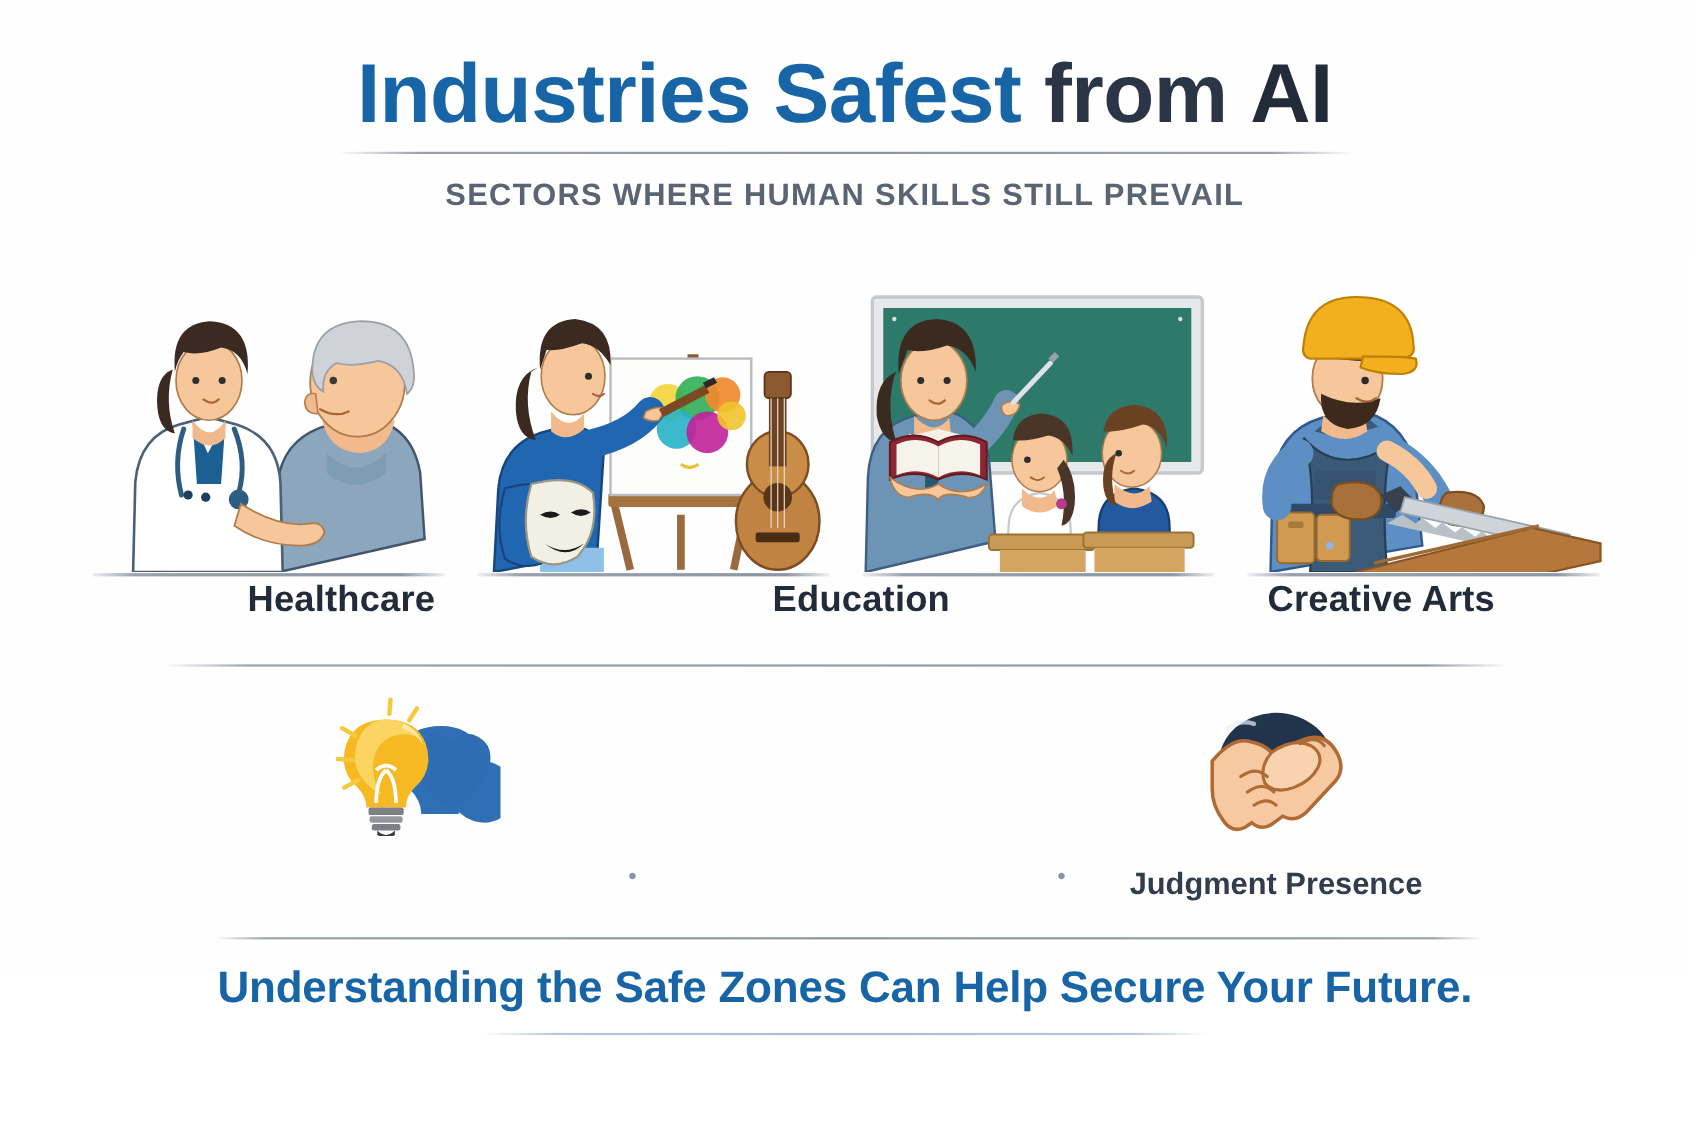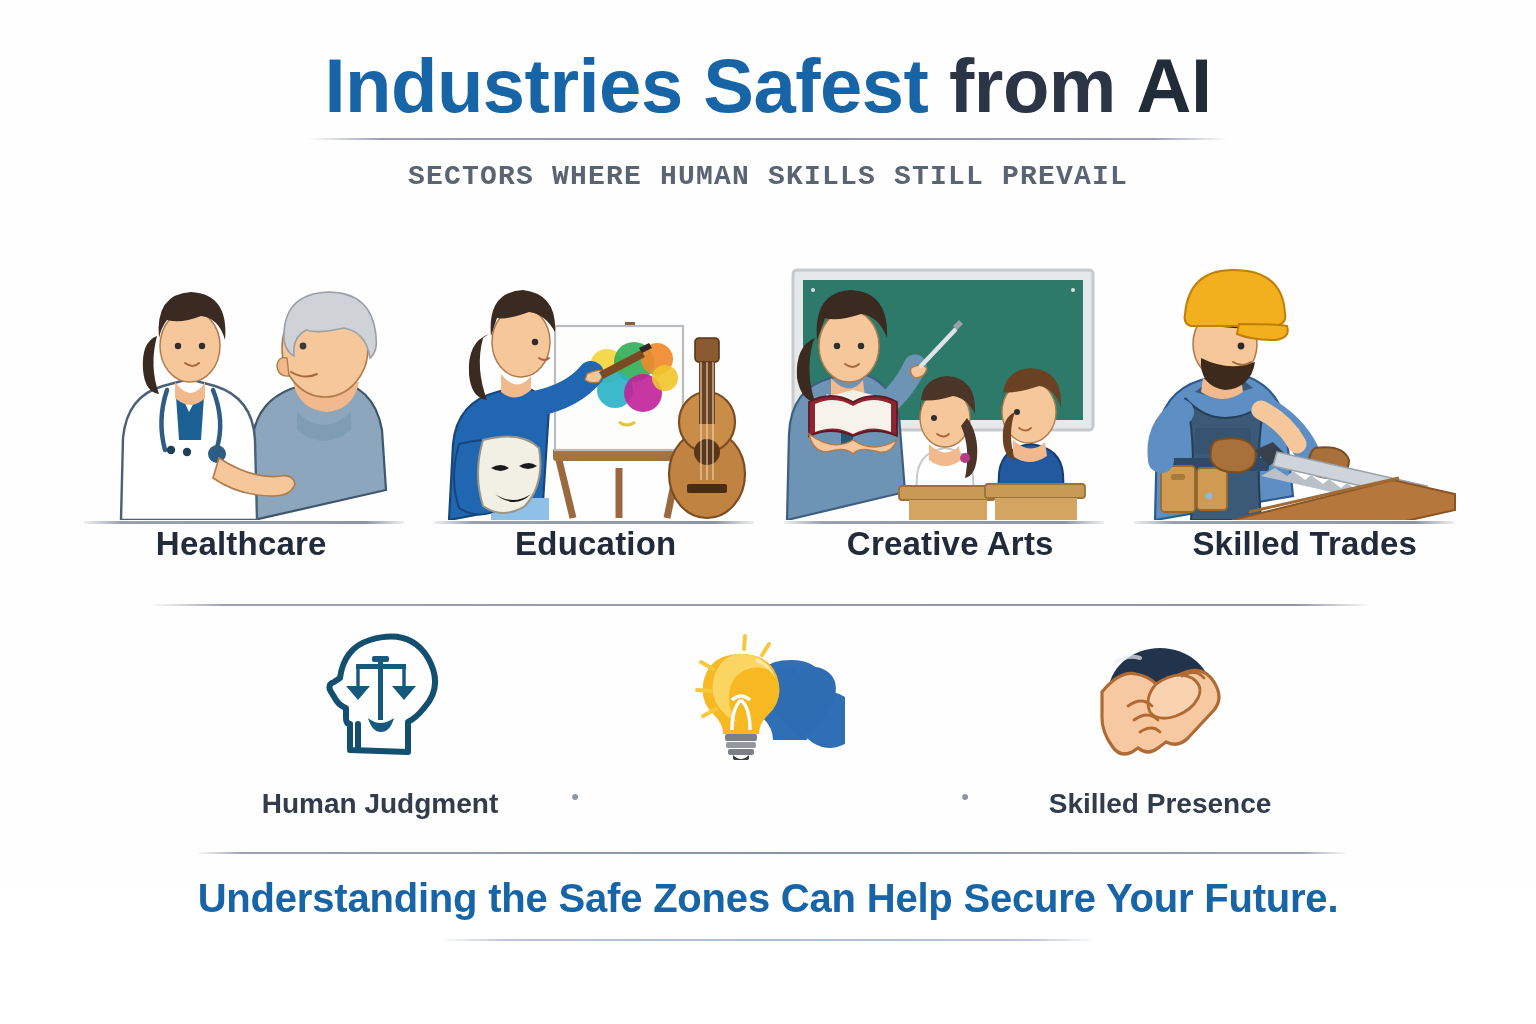--- a/index.html
+++ b/index.html
@@ -32,42 +32,41 @@
     width: 920px; height: 2px; margin: 13px auto 0;
     background: linear-gradient(to right, rgba(160,165,175,0) 0%, #9aa0ad 8%, #8e94a1 50%, #9aa0ad 92%, rgba(160,165,175,0) 100%);
   }
   .subtitle {
     margin-top: 21px;
     font-size: 28px;
     font-weight: 600;
     letter-spacing: 1.2px;
     color: #5b6473;
     text-transform: uppercase;
-    font-family: Liberation Mono, monospace;
   }
 
   
   .panels {
     position: absolute; top: 252px; left: 78px;
     width: 1382px; height: 268px;
     display: flex; gap: 18px;
   }
   .panel {
     position: relative;
     flex: 1 1 0;
     display: flex; align-items: flex-end; justify-content: center;
   }
   .panel-art { width: 100%; height: 258px; display:block; }
   .panel-base {
     position: absolute; bottom: -4px; left: 6px; right: 6px; height: 3px;
     background: linear-gradient(to right, rgba(150,155,165,0.15), #9aa1ad 12%, #8f96a3 88%, rgba(150,155,165,0.15));
   }
 
   .labels {
-    position: absolute; top: 525px; left: 82px;
+    position: absolute; top: 525px; left: 92px;
     width: 1382px;
     display: flex; gap: 36px;
   }
   .label-cell { flex: 1 1 0; text-align: center; }
   .cat-label {
     font-size: 33px; font-weight: 700; color: #232b3a;
     letter-spacing: 0.2px;
   }
 
   .rule-mid {
@@ -302,45 +301,26 @@
   <div class="labels">
     <div class="label-cell">
       <div class="cat-label">Healthcare</div>
     </div>
     <div class="label-cell">
       <div class="cat-label">Education</div>
     </div>
     <div class="label-cell">
       <div class="cat-label">Creative Arts</div>
     </div>
-    <div class="label-cell">
-      <div class="cat-label">Skilled Trades</div>
-    </div>
   </div>
 
   <div class="rule-mid"></div>
 
   <div class="traits">
 
-    <div class="trait">
-      <div class="trait-icon">
-        <svg width="128" height="128" viewBox="0 0 128 128">
-          <path d="M34 118 L34 92 q-4 0-4-6 l0-10 q-6-2-10-8 l-6-10 q-2-6 4-8 l6-4 q4-30 30-38 q40-12 58 18 q16 28-4 50 q-8 10-16 14 l0 30z" fill="none" stroke="#134f6e" stroke-width="6" stroke-linejoin="round"></path>
-          <path d="M42 92 l0 26" stroke="#134f6e" stroke-width="6" stroke-linecap="round"></path>
-          <rect x="62" y="30" width="5" height="58" fill="#155a7c"></rect>
-          <rect x="40" y="32" width="50" height="5" fill="#155a7c"></rect>
-          <path d="M42 36 l0 18 M88 36 l0 18" stroke="#155a7c" stroke-width="3.4"></path>
-          <path d="M30 54 l24 0 l-12 14z" fill="#155a7c"></path>
-          <path d="M76 54 l24 0 l-12 14z" fill="#155a7c"></path>
-          <path d="M52 86 q12 10 26 0 q-4 14-13 14 q-9 0-13-14z" fill="#155a7c"></path>
-          <rect x="56" y="24" width="17" height="6" rx="2" fill="#155a7c"></rect>
-        </svg>
-      </div>
-      <div class="trait-label">Human Judgment</div>
-    </div>
 
     <div class="trait">
       <div class="trait-icon">
         <svg width="150" height="128" viewBox="0 0 150 128">
           <path d="M96 28 q26 0 34 20 q8 22-8 38 q-10 10-10 22 l-34 0 q0-12-10-22 q-16-16-8-38 q8-20 36-20z" fill="#2e6fb5"></path>
           <path d="M88 34 q24 2 28 26 q2 20-14 34 q14 22 34 22 q24-2 26-28 q0-22-24-28 q-14-2-22 8 q-8-20-28-34z" fill="#2e6fb5"></path>
           <path d="M104 44 q12-14 26-6 q14 8 10 26 q-4 18-34 42 q-30-24-34-42 q-4-18 10-26 q14-8 22 6z" fill="#2f6db3"></path>
           <path d="M46 22 q28 0 36 22 q8 24-10 40 q-8 8-8 18 l-36 0 q0-10-8-18 q-18-16-10-40 q8-22 36-22z" fill="#f6b922"></path>
           <path d="M46 22 q22 0 32 18 q-14-8-28-2 q-16 8-16 28 q0 14 8 24 q-6-2-12-8 q-18-16-10-40 q8-20 26-20z" fill="#fbd562"></path>
           <path d="M62 26 q14 6 18 20 q-6-12-20-16z" fill="#fde9a8"></path>
@@ -360,21 +340,21 @@
       <div class="trait-icon">
         <svg width="140" height="128" viewBox="0 0 140 128">
           <ellipse cx="70" cy="62" rx="52" ry="46" fill="#22344c"></ellipse>
           <path d="M12 60 q18-22 34-18 q12 2 20 10 l30-12 q18-6 28 10 q10 16 0 28 l-26 28 q-10 10-22 4 l-8 6 q-10 8-20 0 l-6 4 q-12 6-20-6 q-10-14-10-28 q0-16 0-26z" fill="#f7c9a2" stroke="#b06a33" stroke-width="3.2"></path>
           <path d="M66 52 q20-14 36-6 q12 8 6 20 q-6 12-22 18 q-18 6-26-4 q-6-14 6-28z" fill="#f9d3b0" stroke="#b06a33" stroke-width="2.8"></path>
           <path d="M38 74 q14-10 24 0 M44 88 q14-10 24 0 M50 100 q12-8 20 0" stroke="#b06a33" stroke-width="2.8" fill="none" stroke-linecap="round"></path>
           <path d="M92 44 q14-8 22 2" stroke="#b06a33" stroke-width="2.8" fill="none" stroke-linecap="round"></path>
           <path d="M26 30 q12-8 24-4" stroke="#e9f0f7" stroke-width="4" fill="none" stroke-linecap="round" opacity="0.7"></path>
         </svg>
       </div>
-      <div class="trait-label">Skilled Presence</div>
+      <div class="trait-label">Judgment Presence</div>
     </div>
   </div>
 
   <div class="trait-dots">
     <div class="dot-spacer"></div>
     <div class="bullet">•</div>
     <div class="dot-spacer"></div>
     <div class="bullet">•</div>
     <div class="dot-spacer"></div>
   </div>

